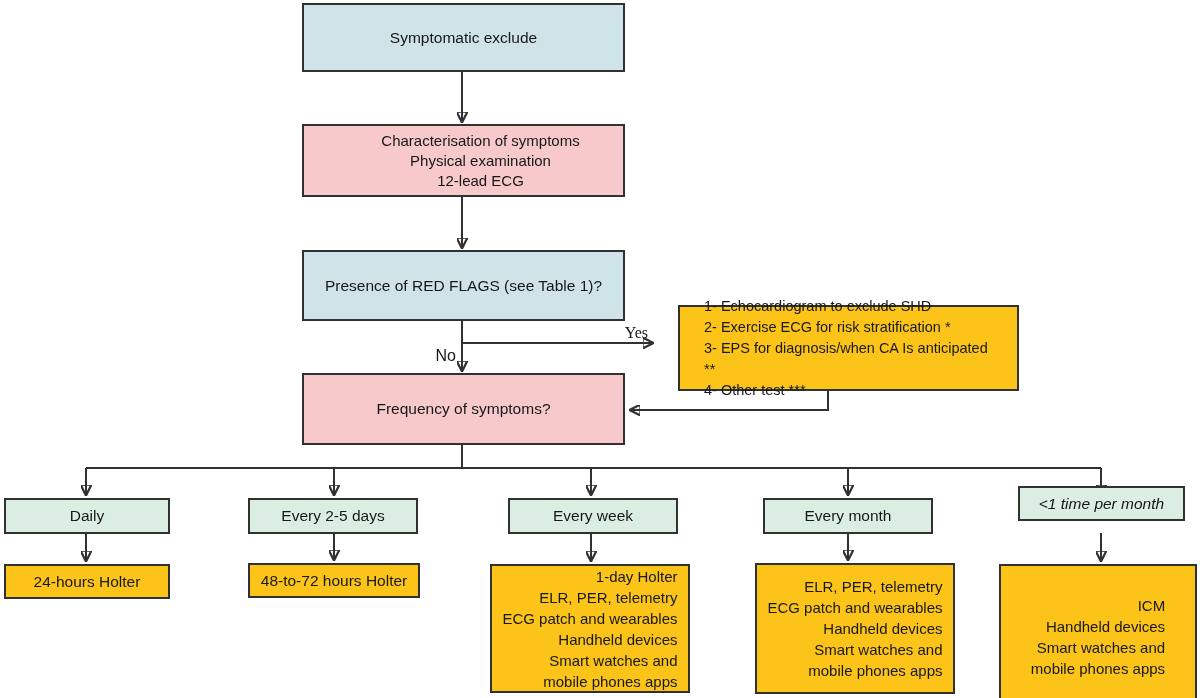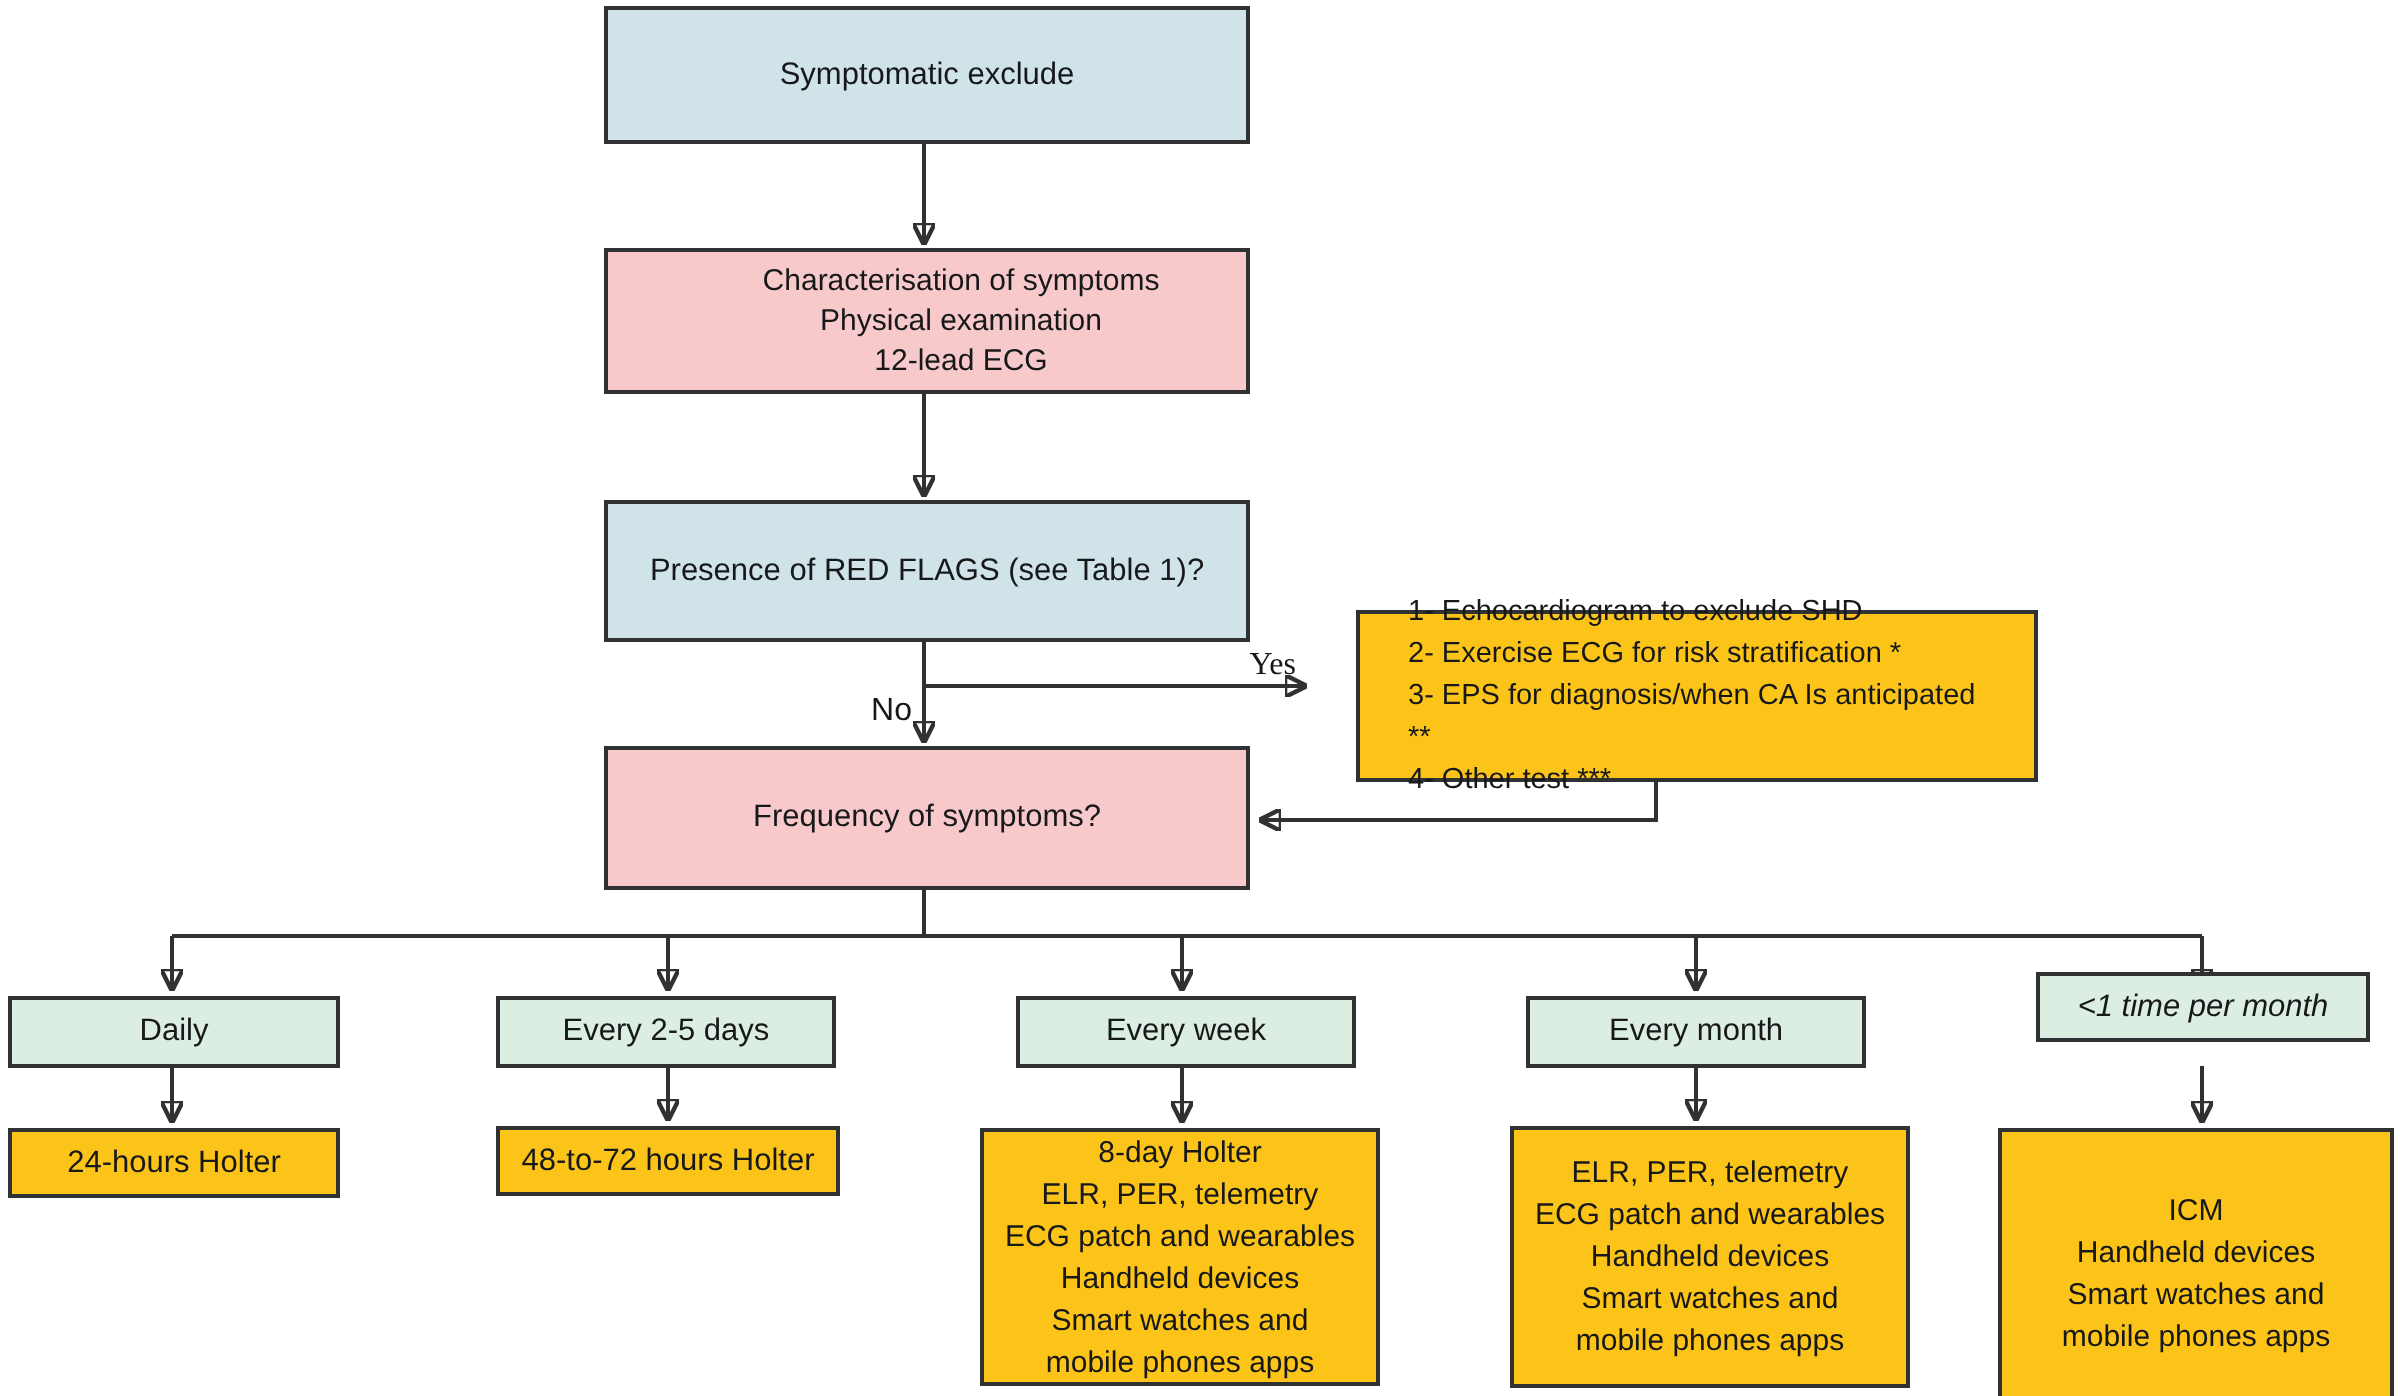--- a/index.html
+++ b/index.html
@@ -16,21 +16,21 @@
   .edges path{stroke:var(--line); stroke-width:2; fill:none;}
   .node{
     position:absolute; box-sizing:border-box; border:2px solid var(--border);
     display:flex; align-items:center; justify-content:center;
     text-align:center; font-size:15.5px; line-height:20px;
     white-space:pre-line; padding:2px 6px;
   }
   .blue{background:var(--blue);}
   .pink{background:var(--pink);}
   .green{background:var(--green);}
-  .yellow{background:var(--yellow);}
+  .yellow{background:var(--yellow);text-align:right;}
   .multiline{font-size:15px; line-height:21px;}
   .workup{
     justify-content:flex-start; text-align:left; font-size:14.5px;
     line-height:21px; padding:4px 24px;margin-left:22px;
   }
   .edge-label{position:absolute; font-size:16px; line-height:18px;}
 </style>
 </head>
 <body>
 
@@ -80,21 +80,21 @@
   <div class="edge-label" style="left:426px; top:347px; width:30px; text-align:right;">No</div>
 
   <div class="node green" style="left:4px; top:498px; width:166px; height:36px;">Daily</div>
   <div class="node green" style="left:248px; top:498px; width:170px; height:36px;">Every 2-5 days</div>
   <div class="node green" style="left:508px; top:498px; width:170px; height:36px;">Every week</div>
   <div class="node green" style="left:763px; top:498px; width:170px; height:36px;">Every month</div>
   <div class="node green" style="left:1018px; top:486px; width:167px; height:35px;font-style:italic;">&lt;1 time per month</div>
 
   <div class="node yellow" style="left:4px; top:564px; width:166px; height:35px;">24-hours Holter</div>
   <div class="node yellow" style="left:248px; top:563px; width:172px; height:35px;">48-to-72 hours Holter</div>
-  <div class="node yellow multiline" style="left:490px; top:564px; width:200px; height:129px;">8-day Holter
+  <div class="node yellow multiline" style="left:490px; top:564px; width:200px; height:129px;">1-day Holter
 ELR, PER, telemetry
 ECG patch and wearables
 Handheld devices
 Smart watches and
 mobile phones apps</div>
   <div class="node yellow multiline" style="left:755px; top:563px; width:200px; height:131px;">ELR, PER, telemetry
 ECG patch and wearables
 Handheld devices
 Smart watches and
 mobile phones apps</div>

